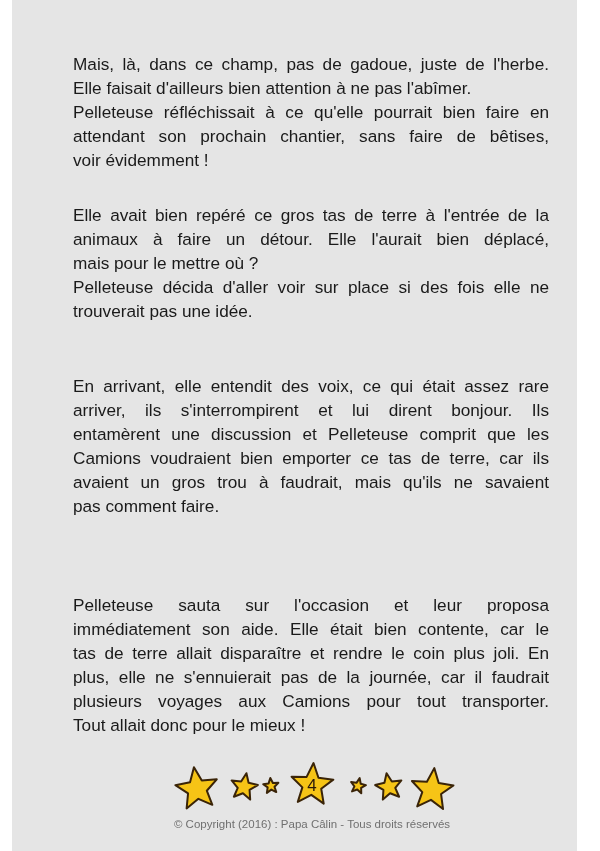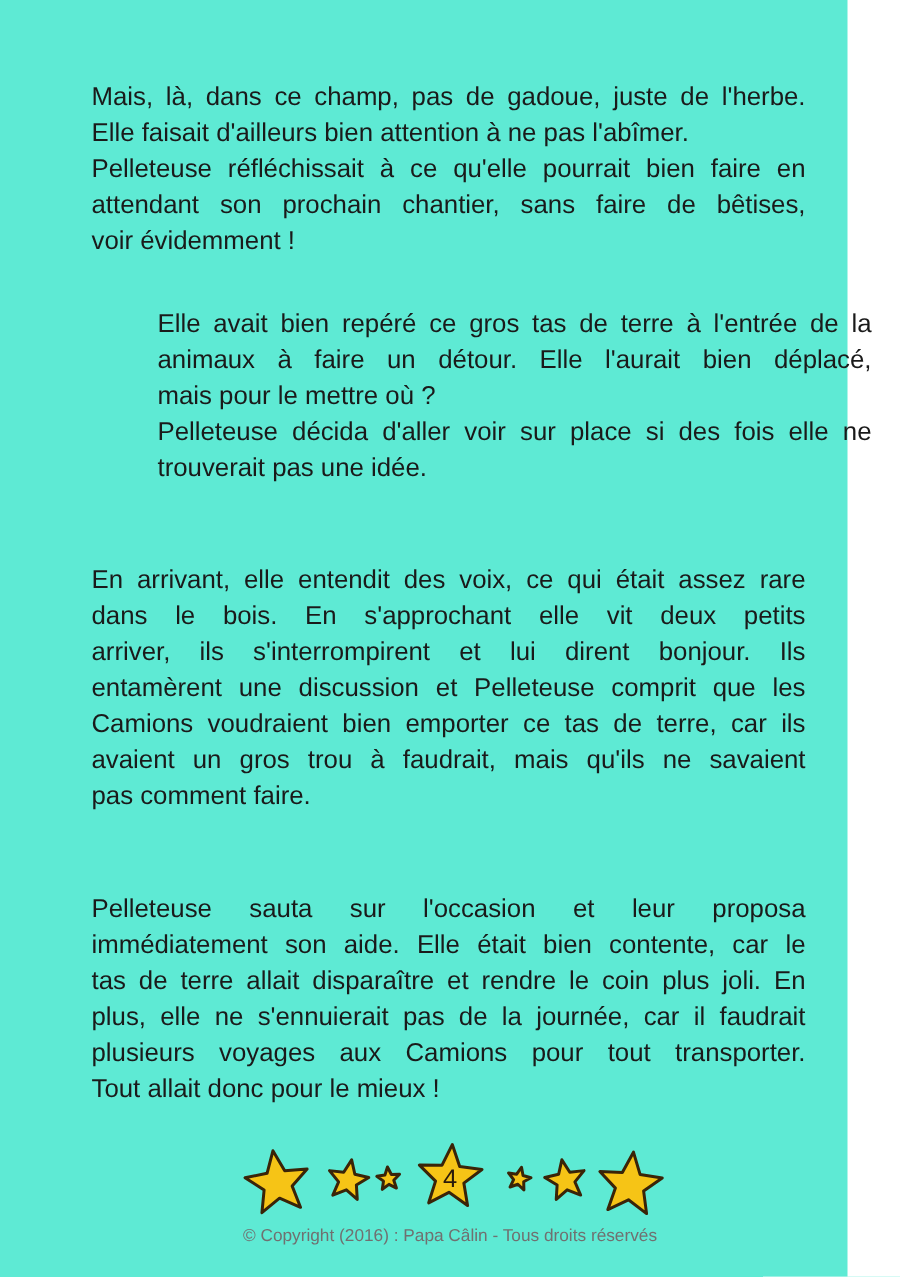--- a/index.html
+++ b/index.html
@@ -1,27 +1,27 @@
 <!DOCTYPE html>
 <html><head>
 <meta charset="utf-8">
 <style>
   html, body { margin: 0; padding: 0; background: #ffffff; }
   body { width: 600px; height: 851px; position: relative; overflow: hidden; }
-  .page { position: absolute; left: 0; top: 0; width: 565px; height: 851px; background: #5eead4; }
+  .page { position: absolute; left: 12px; top: 0; width: 565px; height: 851px; background: #e5e5e5; }
   .para {
     position: absolute; left: 61px; width: 476px;
     font-family: "Liberation Sans", sans-serif;
     font-size: 17.2px; line-height: 24px; color: #1a1a1a;
     text-align: justify;
   }
   .para .ln { display: block; white-space: nowrap; text-align-last: justify; text-align: justify; }
   .para .ln.last { text-align-last: left; }
   .p1 { top: 52px; }
-  .p2 { top: 203px; margin-left: 44px; }
+  .p2 { top: 203px; }
   .p3 { top: 374px; }
   .p4 { top: 593px; }
   .stars { position: absolute; left: 0; top: 762px; width: 600px; height: 55px; }
   .copyright {
     position: absolute; top: 818px; left: 0; width: 600px; text-align: center;
     font-family: "Liberation Sans", sans-serif; 
     font-size: 11.5px; color: #707070;
   }
   .pagenum { font-family: "Liberation Sans", sans-serif; font-size: 17px; fill: #2a1a0a; }
 </style>
@@ -41,21 +41,20 @@
   <div class="para p2">
     <span class="ln">Elle avait bien repéré ce gros tas de terre à l'entrée de la</span>
     <span class="ln">animaux à faire un détour. Elle l'aurait bien déplacé,</span>
     <span class="ln last">mais pour le mettre où ?</span>
     <span class="ln">Pelleteuse décida d'aller voir sur place si des fois elle ne</span>
     <span class="ln last">trouverait pas une idée.</span>
   </div>
 
   <div class="para p3">
     <span class="ln">En arrivant, elle entendit des voix, ce qui était assez rare</span>
-    <span class="ln">dans le bois. En s'approchant elle vit deux petits</span>
     <span class="ln">arriver, ils s'interrompirent et lui dirent bonjour. Ils</span>
     <span class="ln">entamèrent une discussion et Pelleteuse comprit que les</span>
     <span class="ln">Camions voudraient bien emporter ce tas de terre, car ils</span>
     <span class="ln">avaient un gros trou à faudrait, mais qu'ils ne savaient</span>
     <span class="ln last">pas comment faire.</span>
   </div>
 
   <div class="para p4">
     <span class="ln">Pelleteuse sauta sur l'occasion et leur proposa</span>
     <span class="ln">immédiatement son aide. Elle était bien contente, car le</span>

